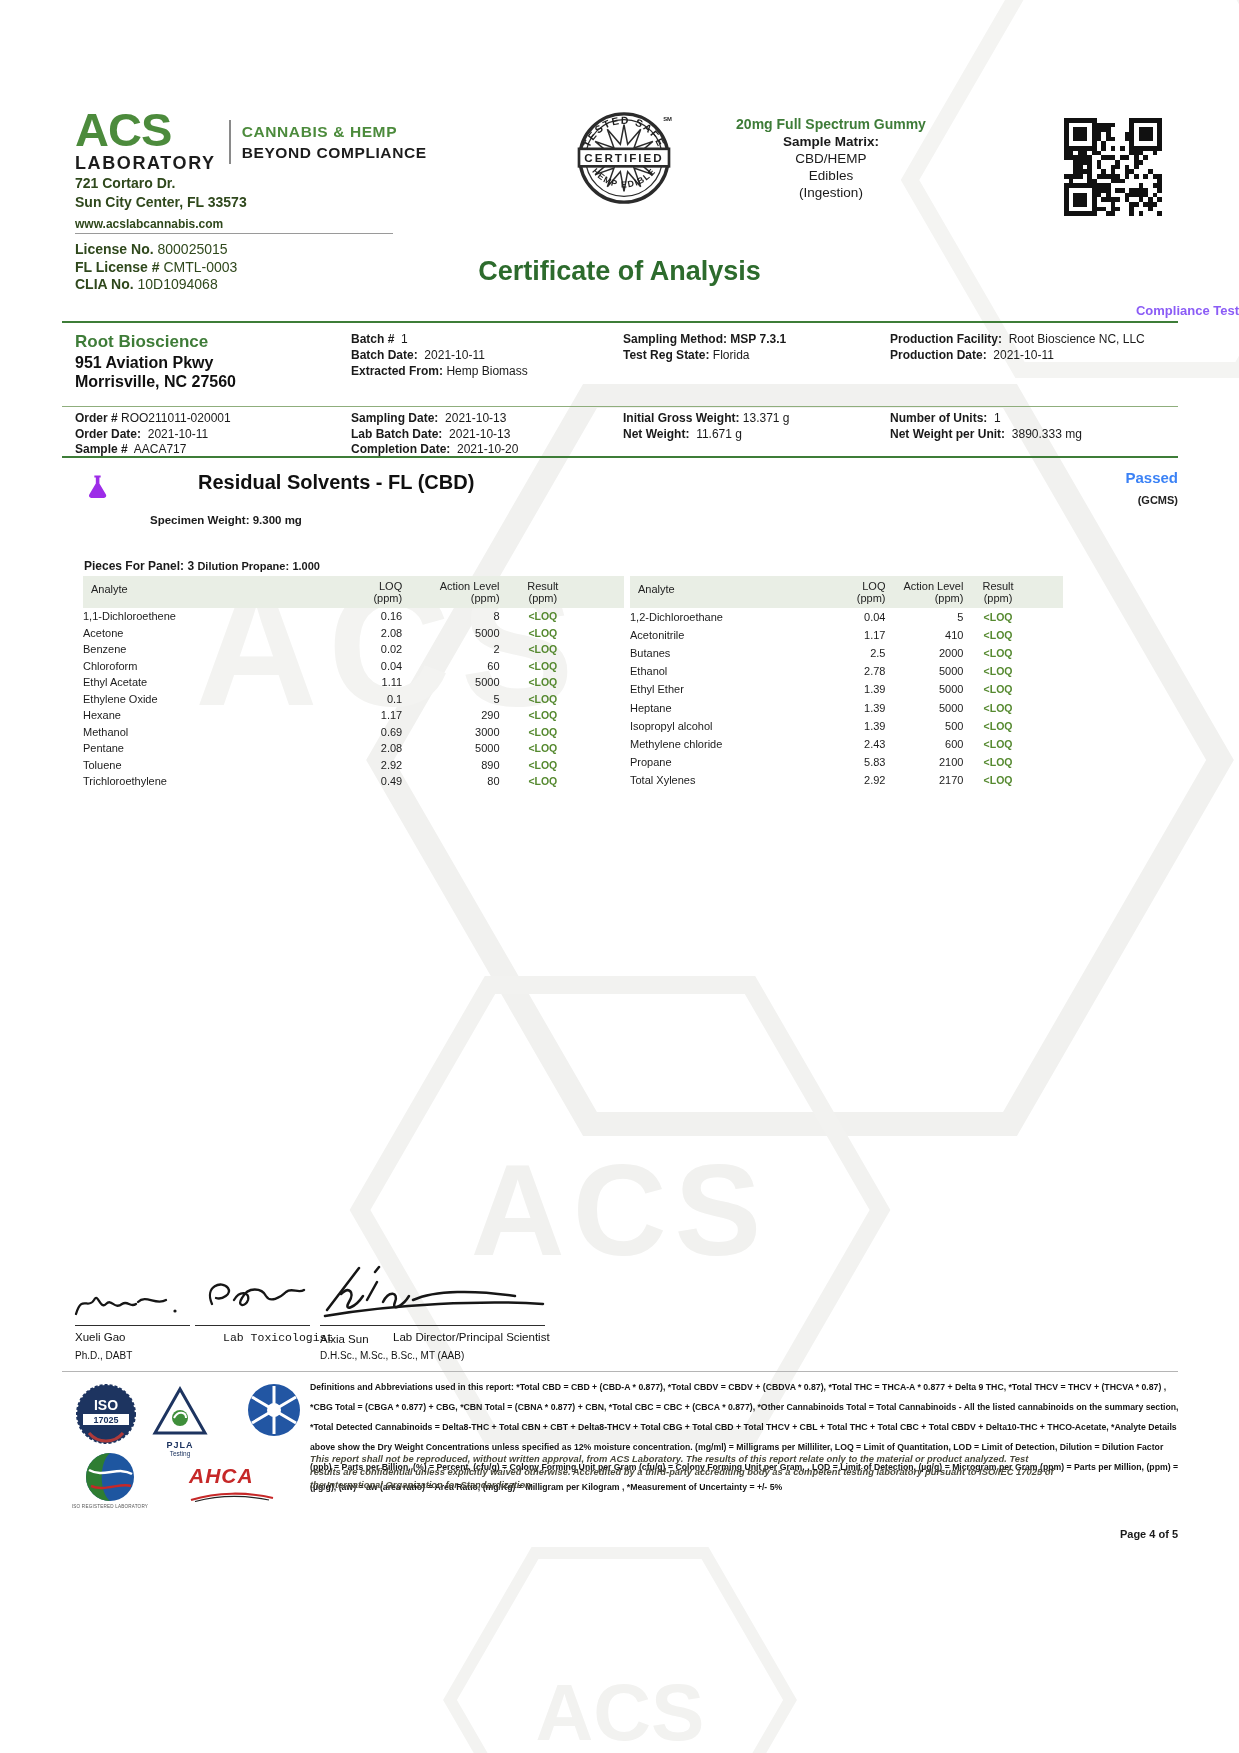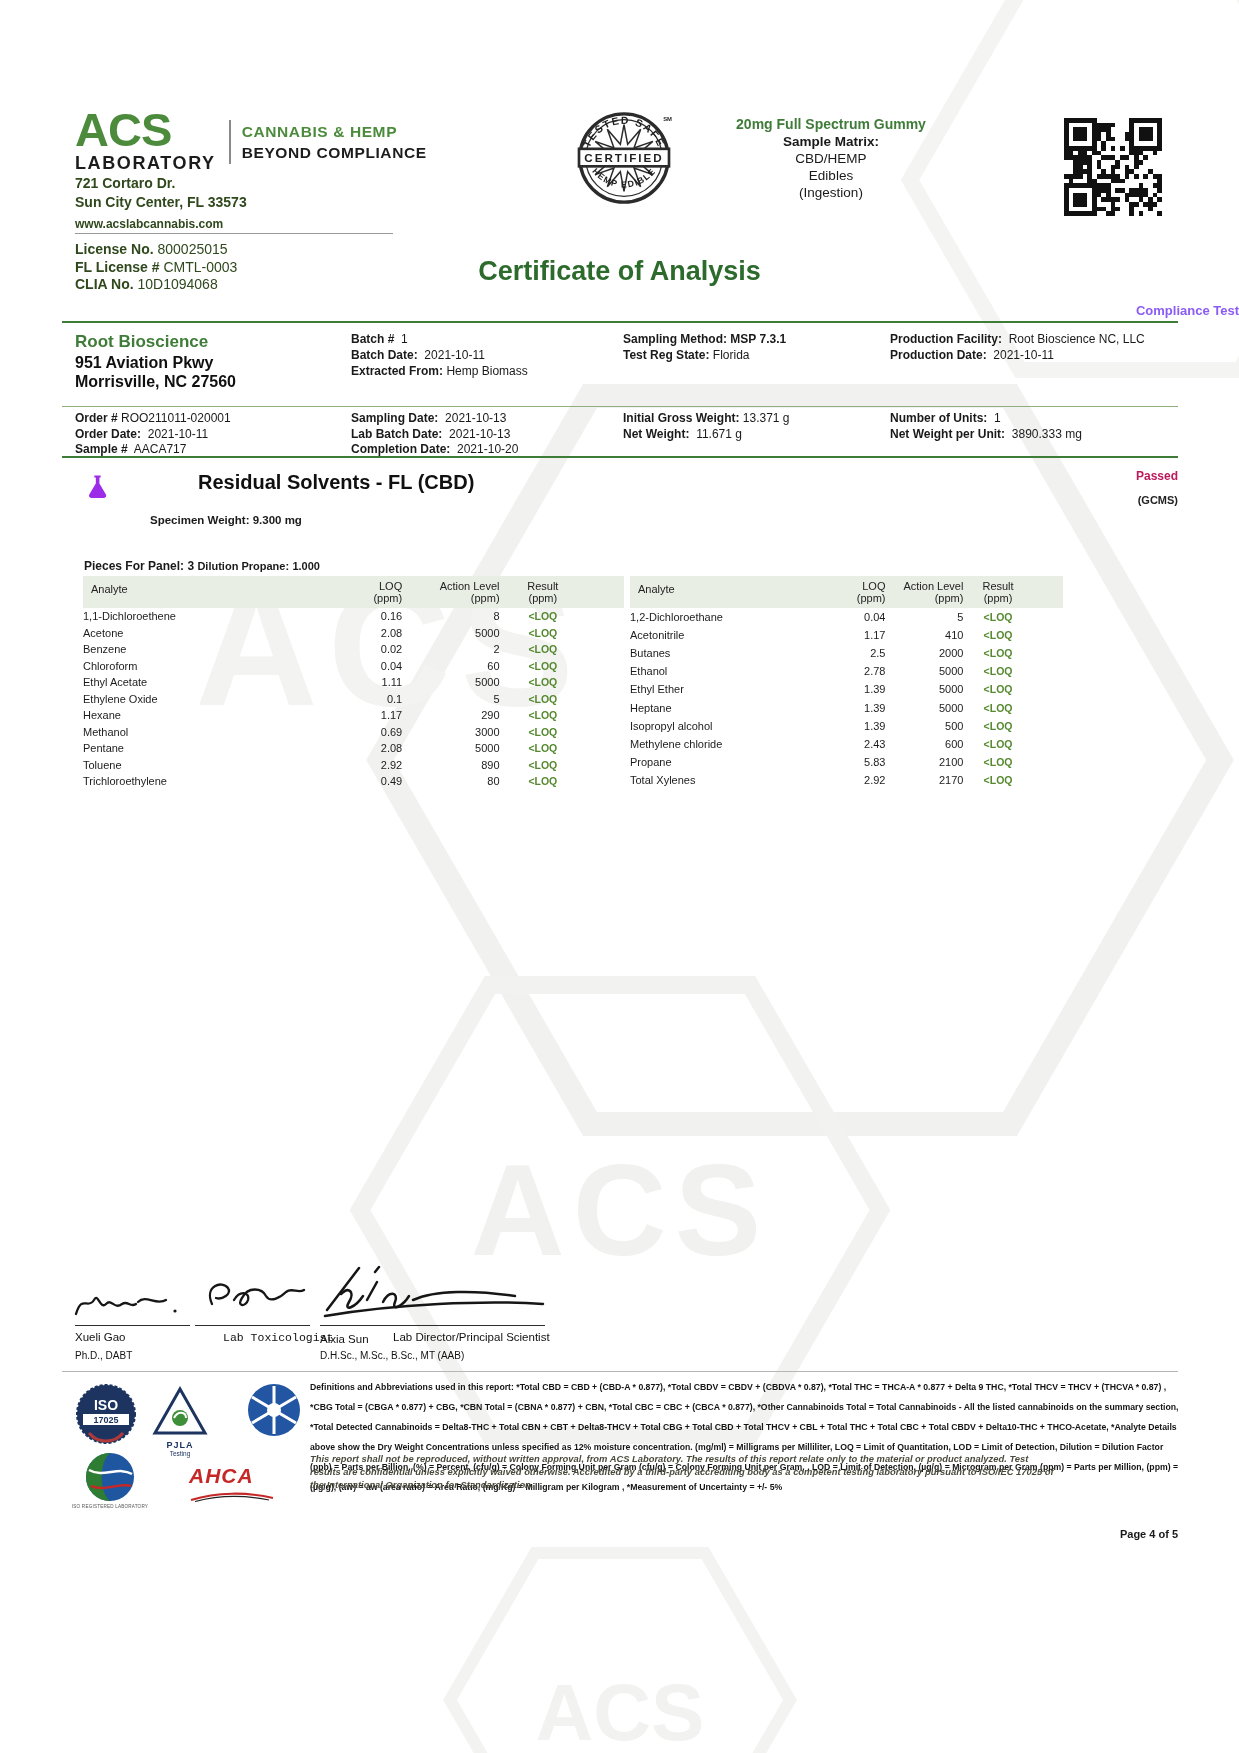--- a/index.html
+++ b/index.html
@@ -43,21 +43,21 @@
   .r2 { top:411px; line-height:15.5px; }
   .c1 { left:75px; width:265px; }
   .c2 { left:351px; width:262px; }
   .c3 { left:623px; width:257px; }
   .c4 { left:890px; width:288px; }
   .client-name { font-size:17px; font-weight:bold; color:#3e7c38; line-height:22px; }
   .client-addr { font-size:16px; font-weight:bold; color:#101010; line-height:19px; }
 
   .flask { left:84px; top:471px; }
   .sec-title { left:150px; top:471px; font-size:20px; font-weight:bold; color:#101010;margin-left:48px; }
-  .passed { right:61px; top:469px; font-size:12px; font-weight:bold; color:#be185d; text-align:right; }
+  .passed { right:61px; top:469px; font-size:15px; font-weight:bold; color:#3b82f6; text-align:right; }
   .gcms { right:61px; top:494px; font-size:11px; font-weight:bold; color:#222; text-align:right; }
   .specimen { left:150px; top:514px; font-size:11.5px; font-weight:bold; }
   .pieces { left:84px; top:559px; font-size:12px; font-weight:bold; }
   .pieces .sm2 { font-size:11px; }
 
   .tables { left:83px; top:576px; display:flex; gap:6px; }
   table.solv { border-collapse:collapse; table-layout:fixed; font-size:11px; color:#1c1c1c; }
   .t-left { width:541px; }
   .t-right { width:433px; }
   table.solv thead tr { background:#e9eee5; height:32px; }

